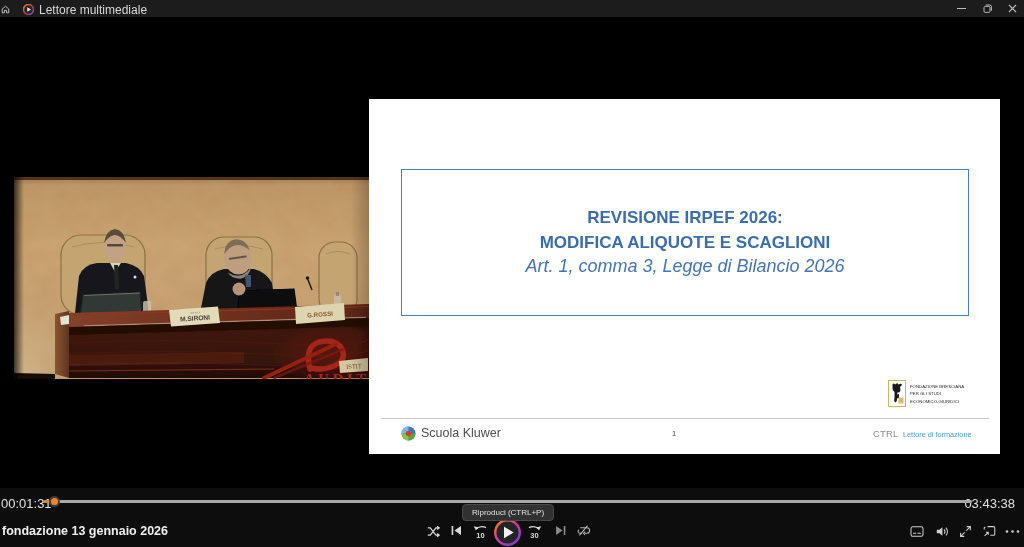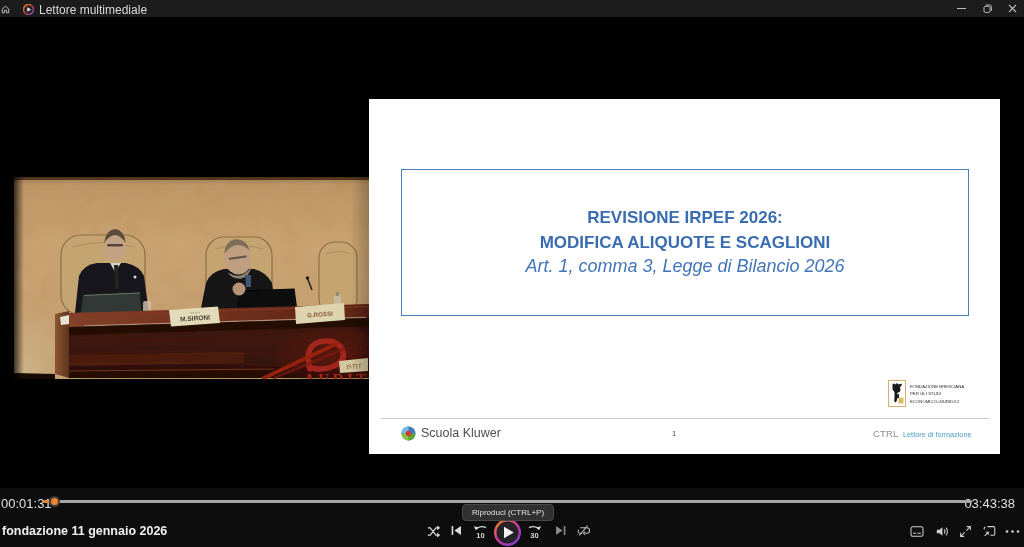--- a/index.html
+++ b/index.html
@@ -202,21 +202,21 @@
 <div class="abs" style="left:0;top:488px;width:1024px;height:59px;background:#0d0d0d"></div>
 <div class="abs" style="left:1px;top:496px;font-size:13px;color:#e0e0e0">00:01:31</div>
 <div class="abs" style="right:9px;top:496px;font-size:13px;color:#e0e0e0">03:43:38</div>
 <div class="abs" style="left:43px;top:499.5px;width:929px;height:3px;border-radius:1.5px;background:#a8a8a8"></div>
 <div class="abs" style="left:43px;top:499.5px;width:8px;height:3px;border-radius:1.5px;background:#e8822e"></div>
 <div class="abs" style="left:48.5px;top:495.5px;width:11px;height:11px;border-radius:50%;background:#3d3d3d"></div>
 <div class="abs" style="left:50.5px;top:497.5px;width:7px;height:7px;border-radius:50%;background:#ef8430"></div>
 
 <div class="abs" style="left:462px;top:504px;width:92px;height:17px;background:rgba(49,49,49,0.996);border:1px solid #484848;z-index:5;border-radius:4px;color:#e2e2e2;font-size:8px;text-align:center;line-height:15px">Riproduci (CTRL+P)</div>
 
-<div class="abs" style="left:2px;top:524px;font-size:12.5px;font-weight:bold;color:#f0f0f0">fondazione 11 gennaio 2026</div>
+<div class="abs" style="left:2px;top:524px;font-size:12.5px;font-weight:bold;color:#f0f0f0">fondazione 13 gennaio 2026</div>
 
 <svg class="abs" style="left:427px;top:525px" width="13" height="13" viewBox="0 0 16 16">
   <path d="M1 3.5 H4 L11 12.5 H15 M1 12.5 H4 L11 3.5 H15 M12.5 1.5 L15 3.5 L12.5 5.5 M12.5 10.5 L15 12.5 L12.5 14.5" fill="none" stroke="#dcdcdc" stroke-width="1.4"></path>
 </svg>
 <svg class="abs" style="left:450px;top:524px" width="13" height="13" viewBox="0 0 16 16">
   <rect x="2" y="2.5" width="2" height="11" fill="#dcdcdc"></rect>
   <path d="M13.5 2.5 V13.5 L5.5 8 Z" fill="#dcdcdc"></path>
 </svg>
 <svg class="abs" style="left:473px;top:523px" width="15" height="16" viewBox="0 0 15 16">
   <path d="M2.6 6.2 Q7.5 2.2 13 4.6" fill="none" stroke="#dcdcdc" stroke-width="1.3"></path>

